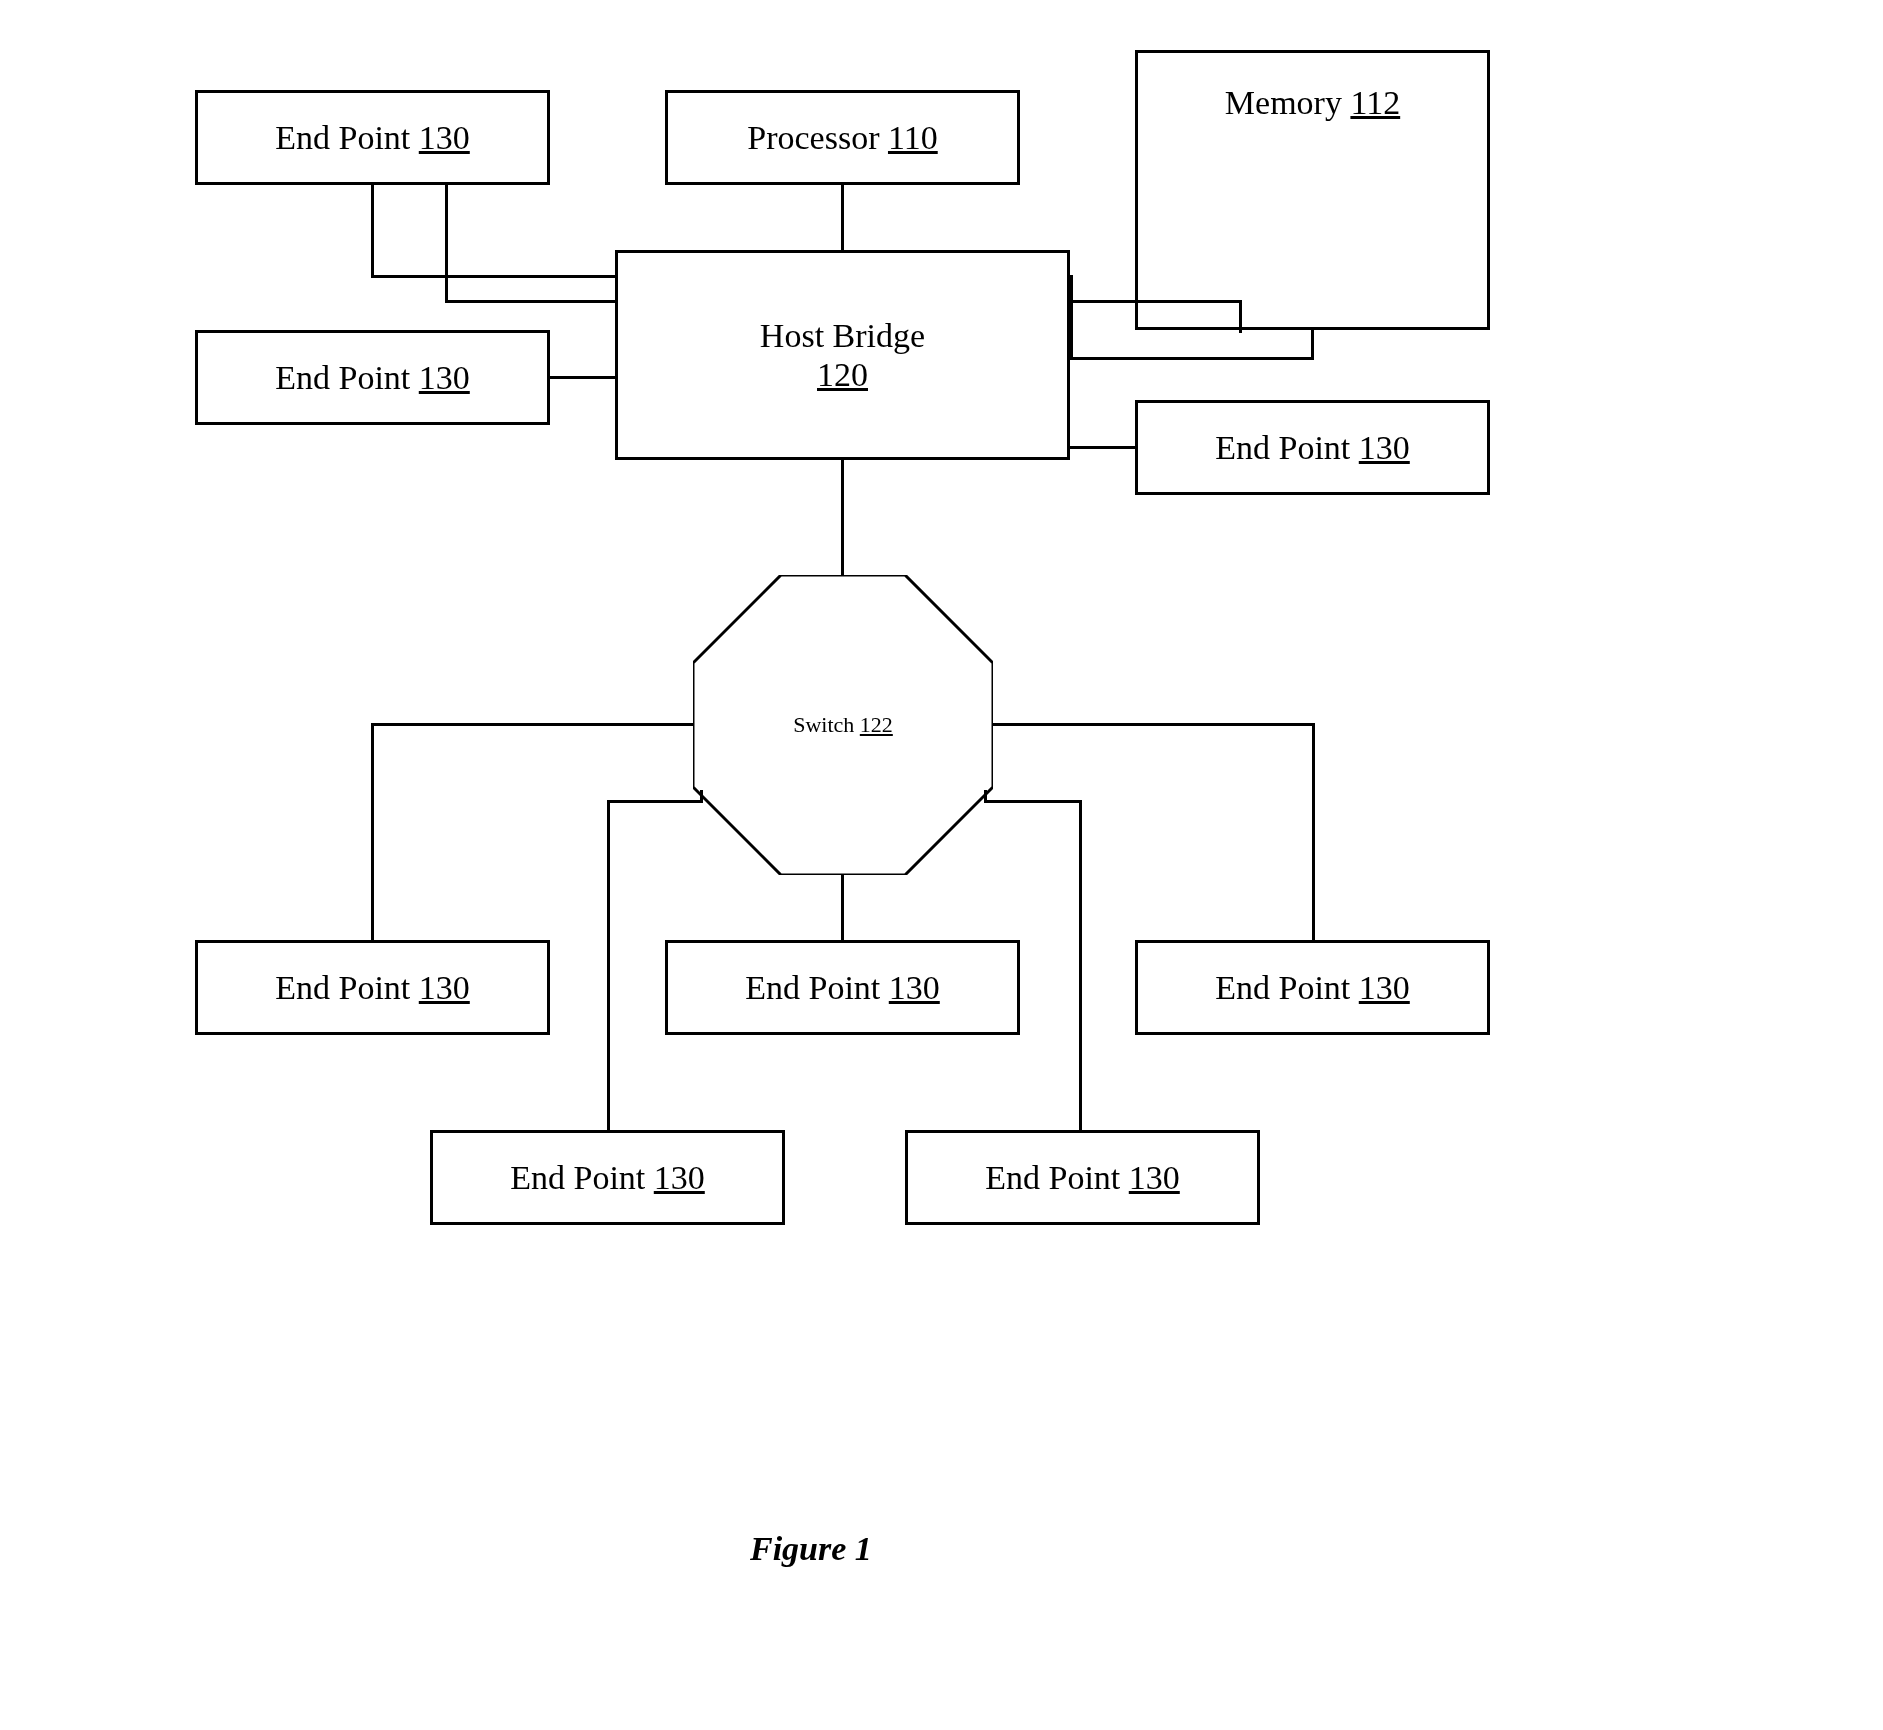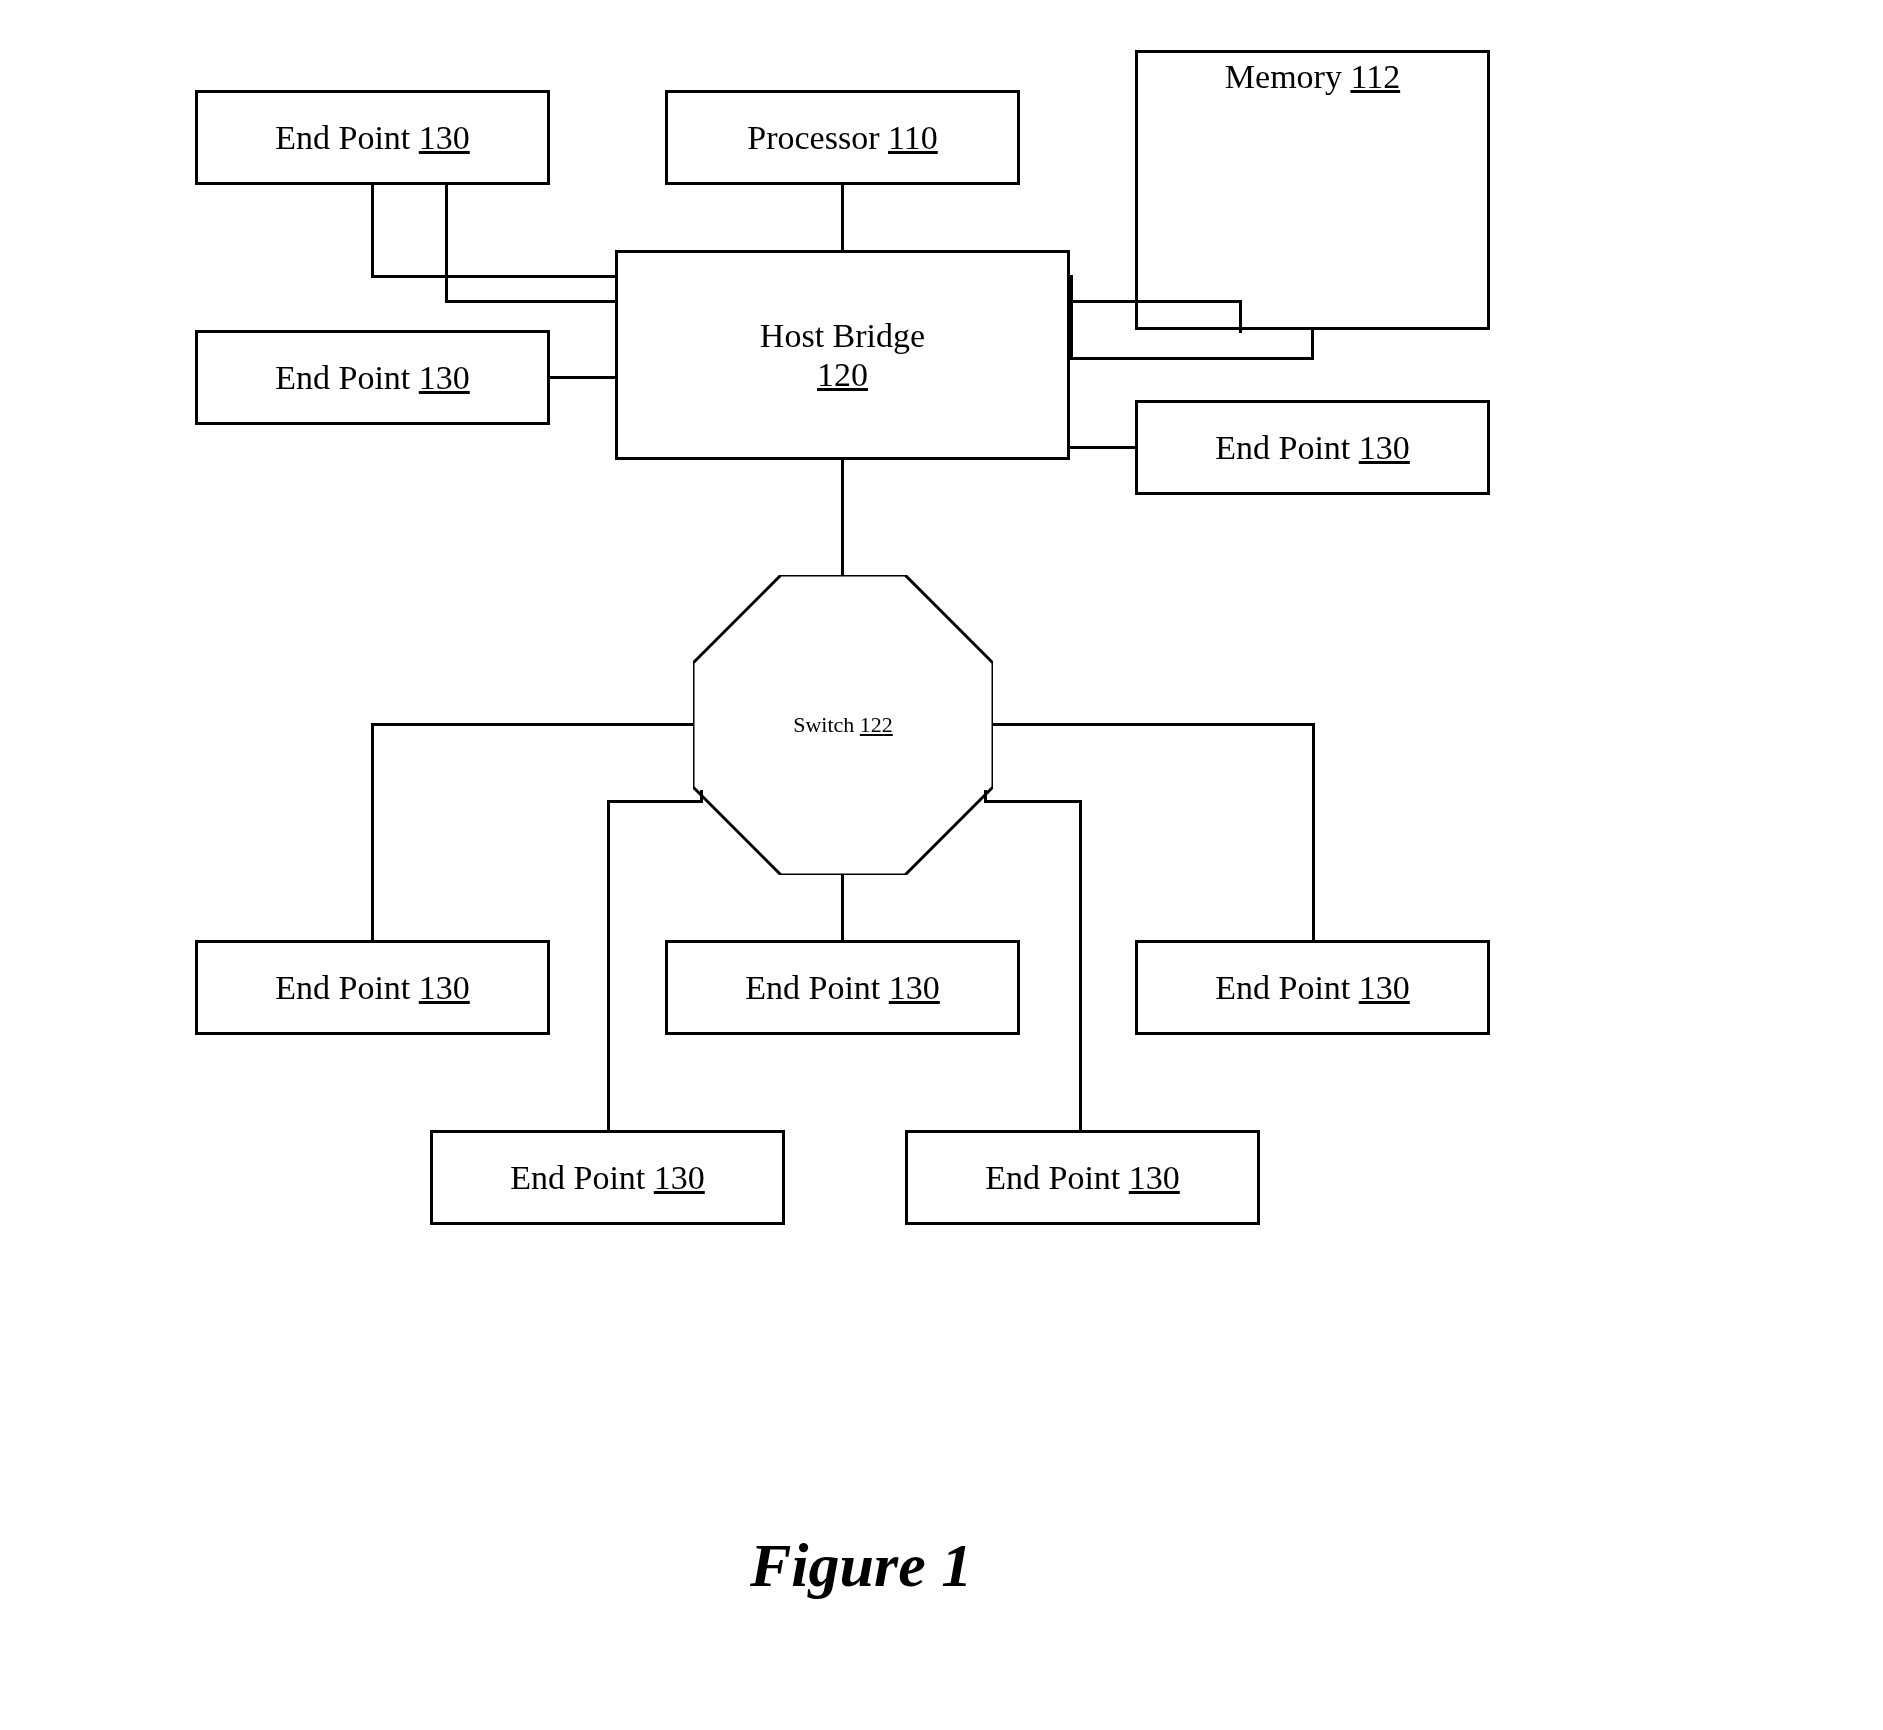--- a/index.html
+++ b/index.html
@@ -49,41 +49,41 @@
     display: flex;
     align-items: center;
     justify-content: center;
     font-size: 22px;
   }
   .figure-caption {
     position: absolute;
     font-family: "Times New Roman", Times, serif;
     font-style: italic;
     font-weight: bold;
-    font-size: 62px;
+    font-size: 34px;
   }
 </style>
 </head>
 <body>
 
 <div class="canvas">
 
   <div class="box" style="left:195px; top:90px; width:355px; height:95px;">
     <span class="label">
       <span>End Point </span><span class="num">130</span>
     </span>
   </div>
 
   <div class="box" style="left:665px; top:90px; width:355px; height:95px;">
     <span class="label">
       <span>Processor </span><span class="num">110</span>
     </span>
   </div>
 
-  <div class="box" style="left:1135px; top:50px; width:355px; height:280px; justify-content:flex-start; padding-top:4px;">
+  <div class="box" style="left:1135px; top:50px; width:355px; height:280px; justify-content:flex-start; padding-top:30px;">
     <span class="label" style="margin-bottom:16px;">
       <span>Memory </span><span class="num">112</span>
     </span>
 
   </div>
 
   <div class="box" style="left:195px; top:330px; width:355px; height:95px;">
     <span class="label">
       <span>End Point </span><span class="num">130</span>
     </span>

